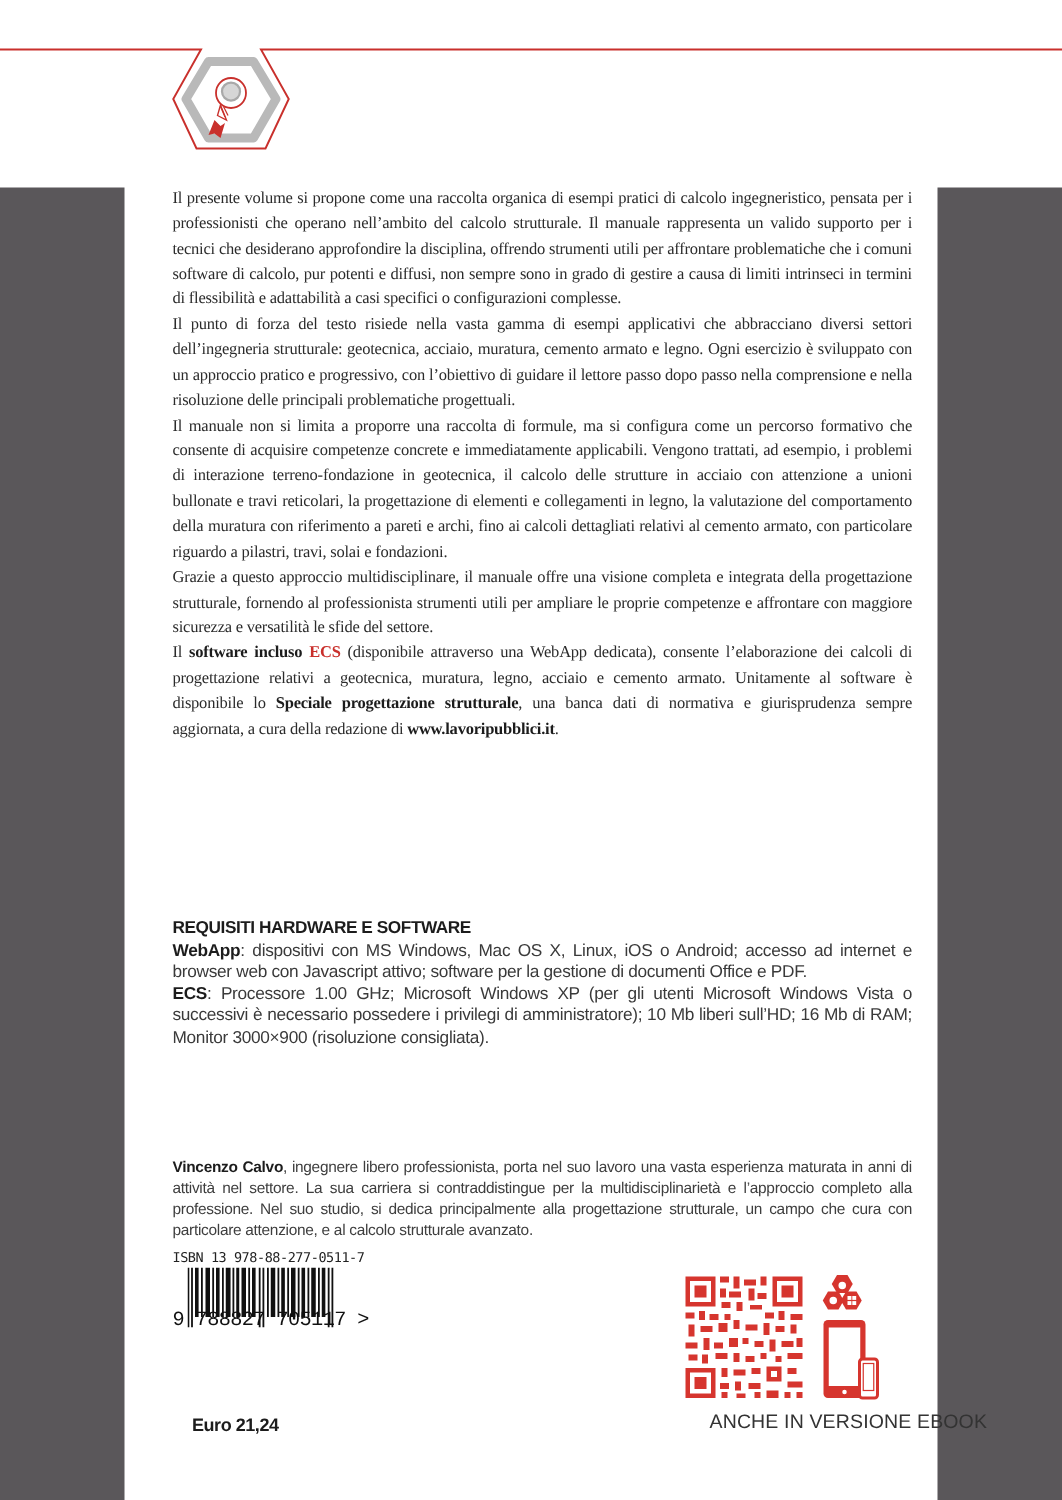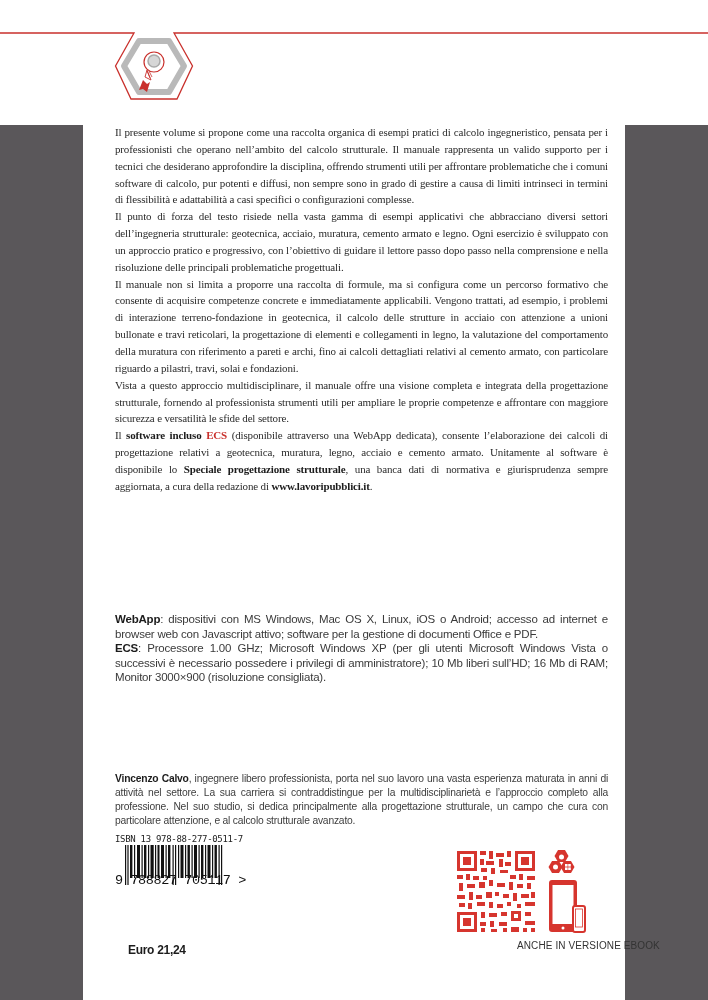--- a/index.html
+++ b/index.html
@@ -22,21 +22,21 @@
   .author { position:absolute; left:115px; top:772px; width:493px; font-size:10.3px; line-height:14px;
             text-align:justify; color:#3e3e3e; letter-spacing:-0.2px; }
   .author b { color:#1c1c1c; }
   .isbn-block { position:absolute; left:115px; top:834px; width:130px; }
   .isbn-label { font-family:"DejaVu Sans Mono", monospace; font-size:9px; color:#222; letter-spacing:-0.3px; white-space:nowrap; }
   .barcode { display:block; margin-left:10px; margin-top:1px; }
   .barcode-digits { font-family:Liberation Mono, monospace; font-size:13.5px; color:#111;
                     position:absolute; top:39px; left:0; white-space:nowrap; letter-spacing:-0.4px; }
   .price { position:absolute; left:128px; top:943px; font-size:12px; font-weight:bold; color:#1c1c1c; letter-spacing:-0.3px; }
   .ebook-block { position:absolute; left:455px; top:850px; width:140px; height:110px; }
-  .ebook-label { position:absolute; left:473px; top:940px; font-size:10px; color:#333; letter-spacing:0.1px; white-space:nowrap;margin-left:44px; }
+  .ebook-label { position:absolute; left:473px; top:940px; font-size:13px; color:#333; letter-spacing:0.1px; white-space:nowrap; }
 </style>
 </head>
 <body>
 
 <div class="side-bar side-left"></div>
 <div class="side-bar side-right"></div>
 
 <svg class="top-rule" viewBox="0 0 708 110" xmlns="http://www.w3.org/2000/svg">
   <polyline points="0,33 134,33 115.5,66 131,99 177,99 192.5,66 174,33 708,33" fill="none" stroke="#c9302c" stroke-width="1.3"></polyline>
   <g>
@@ -47,25 +47,26 @@
     <line x1="147" y1="71" x2="150" y2="78" stroke="#c9302c" stroke-width="0.8"></line>
     <line x1="149" y1="71" x2="152" y2="77" stroke="#c9302c" stroke-width="0.8"></line>
     <path d="M139 90 L143 80 L147 84 L150 82 L147 92 L143 89 Z" fill="#c9302c"></path>
   </g>
 </svg>
 
 <div class="body-text">
   <p>Il presente volume si propone come una raccolta organica di esempi pratici di calcolo ingegneristico, pensata per i professionisti che operano nell’ambito del calcolo strutturale. Il manuale rappresenta un valido supporto per i tecnici che desiderano approfondire la disciplina, offrendo strumenti utili per affrontare problematiche che i comuni software di calcolo, pur potenti e diffusi, non sempre sono in grado di gestire a causa di limiti intrinseci in termini di flessibilità e adattabilità a casi specifici o configurazioni complesse.</p>
   <p>Il punto di forza del testo risiede nella vasta gamma di esempi applicativi che abbracciano diversi settori dell’ingegneria strutturale: geotecnica, acciaio, muratura, cemento armato e legno. Ogni esercizio è sviluppato con un approccio pratico e progressivo, con l’obiettivo di guidare il lettore passo dopo passo nella comprensione e nella risoluzione delle principali problematiche progettuali.</p>
   <p>Il manuale non si limita a proporre una raccolta di formule, ma si configura come un percorso formativo che consente di acquisire competenze concrete e immediatamente applicabili. Vengono trattati, ad esempio, i problemi di interazione terreno-fondazione in geotecnica, il calcolo delle strutture in acciaio con attenzione a unioni bullonate e travi reticolari, la progettazione di elementi e collegamenti in legno, la valutazione del comportamento della muratura con riferimento a pareti e archi, fino ai calcoli dettagliati relativi al cemento armato, con particolare riguardo a pilastri, travi, solai e fondazioni.</p>
-  <p>Vista a questo approccio multidisciplinare, il manuale offre una visione completa e integrata della progettazione strutturale, fornendo al professionista strumenti utili per ampliare le proprie competenze e affrontare con maggiore sicurezza e versatilità le sfide del settore.</p>
+  <p>Grazie a questo approccio multidisciplinare, il manuale offre una visione completa e integrata della progettazione strutturale, fornendo al professionista strumenti utili per ampliare le proprie competenze e affrontare con maggiore sicurezza e versatilità le sfide del settore.</p>
   <p><span>Il </span><b>software incluso</b><span> </span><span class="ecs-red">ECS</span><span> (disponibile attraverso una WebApp dedicata), consente l’elaborazione dei calcoli di progettazione relativi a geotecnica, muratura, legno, acciaio e cemento armato. Unitamente al software è disponibile lo </span><b>Speciale progettazione strutturale</b><span>, una banca dati di normativa e giurisprudenza sempre aggiornata, a cura della redazione di </span><b>www.lavoripubblici.it</b><span>.</span></p>
 </div>
 
 <div class="req">
+  <p class="req-title">REQUISITI HARDWARE E SOFTWARE</p>
   <p><b>WebApp</b><span>: dispositivi con MS Windows, Mac OS X, Linux, iOS o Android; accesso ad internet e browser web con Javascript attivo; software per la gestione di documenti Office e PDF.</span></p>
   <p><b>ECS</b><span>: Processore 1.00 GHz; Microsoft Windows XP (per gli utenti Microsoft Windows Vista o successivi è necessario possedere i privilegi di amministratore); 10 Mb liberi sull’HD; 16 Mb di RAM; Monitor 3000×900 (risoluzione consigliata).</span></p>
 </div>
 
 <div class="author"><b>Vincenzo Calvo</b><span>, ingegnere libero professionista, porta nel suo lavoro una vasta esperienza maturata in anni di attività nel settore. La sua carriera si contraddistingue per la multidisciplinarietà e l’approccio completo alla professione. Nel suo studio, si dedica principalmente alla progettazione strutturale, un campo che cura con particolare attenzione, e al calcolo strutturale avanzato.</span></div>
 
 <div class="isbn-block">
   <div class="isbn-label">ISBN 13 978-88-277-0511-7</div>
   <svg class="barcode" width="104" height="40" viewBox="0 0 104 40" xmlns="http://www.w3.org/2000/svg">
     <g fill="#111">

